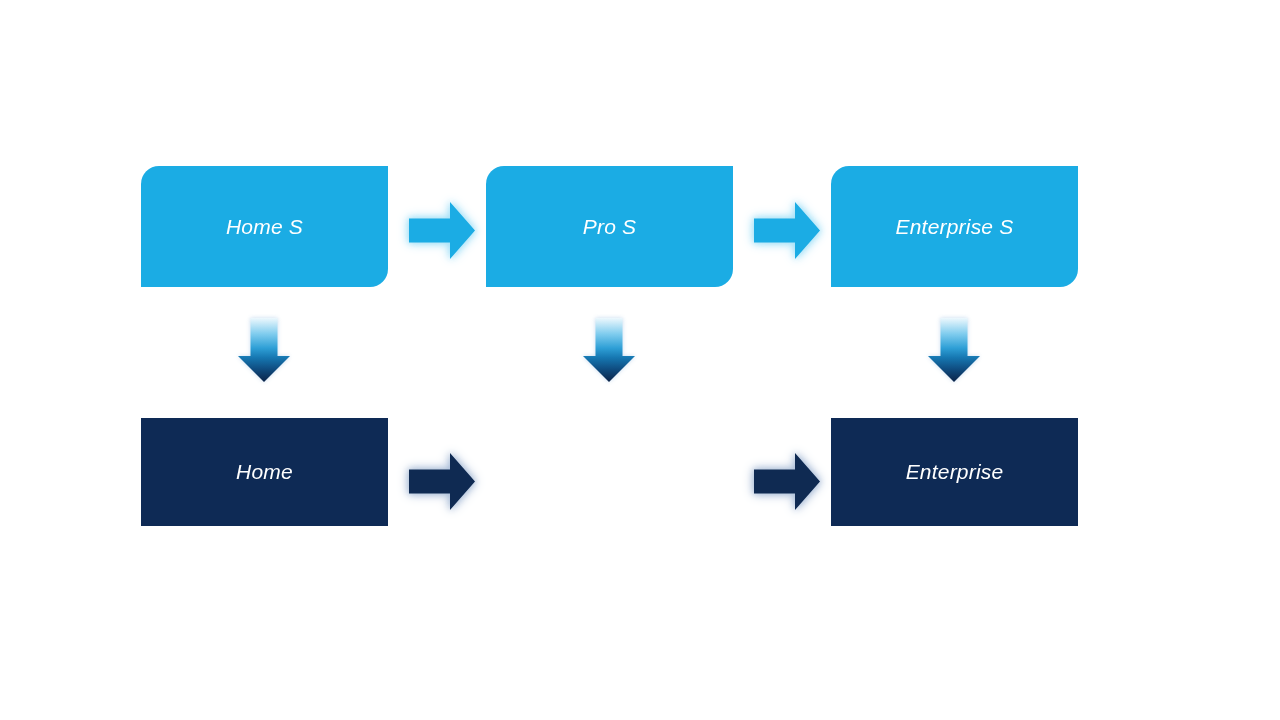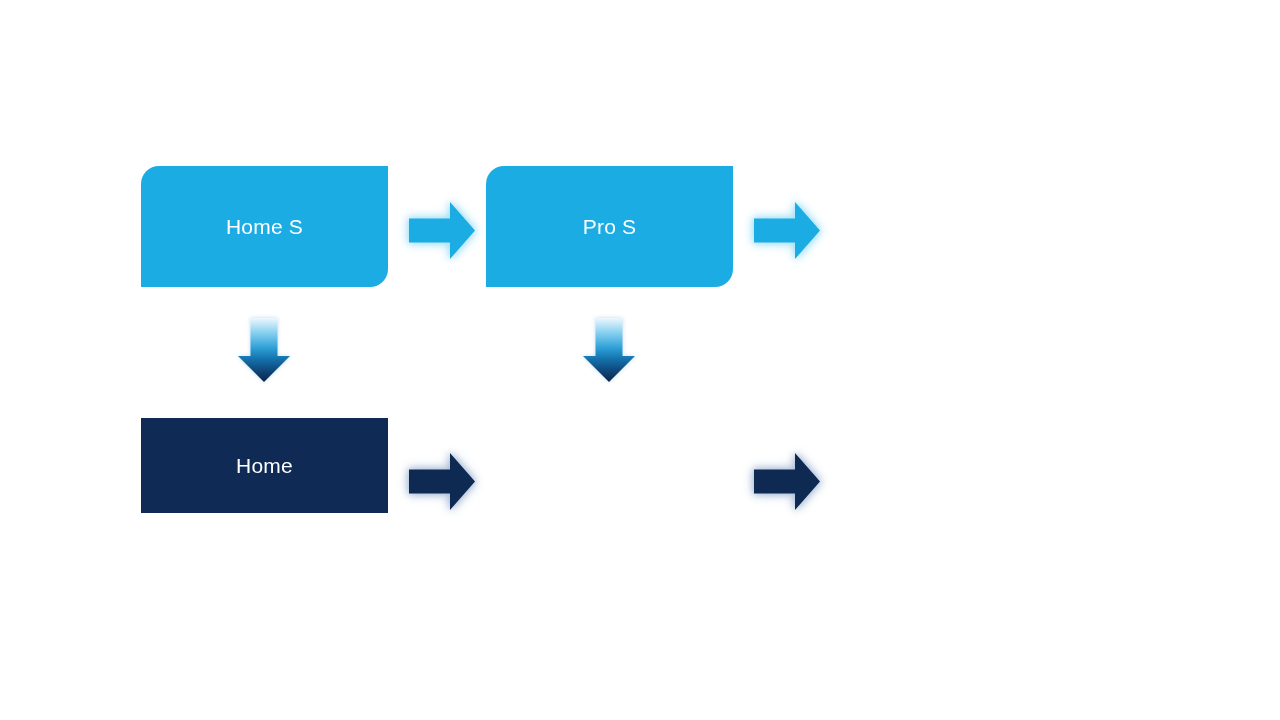--- a/index.html
+++ b/index.html
@@ -8,30 +8,31 @@
     --bottom-arrow-fill:#0F2A52; --bottom-arrow-glow:#AFC1DA;
     --down-grad-0:#EDF8FD; --down-grad-1:#7FCCEE; --down-grad-2:#2E9FD6;
     --down-grad-3:#1677B1; --down-grad-4:#0F4C80; --down-grad-5:#0C2347;
     --background:#FFFFFF;
   }
   html,body{margin:0;padding:0;}
   .slide{
     position:relative; width:1280px; height:720px;
     background:var(--background); overflow:hidden;
     font-family:"Liberation Sans", sans-serif;
+    font-style:italic;
   }
   .col{position:absolute; top:0; width:247px; height:720px;}
   .c0{left:141px} .c1{left:486px} .c2{left:831px}
   .box{
     position:absolute; left:0; width:247px;
     display:flex; align-items:center; justify-content:center;
     box-sizing:border-box;
   }
   .box-top{top:166px; height:121px; background:var(--top-box-fill); border-radius:18px 0 18px 0;}
-  .box-bottom{top:418px; height:95px; background:var(--bottom-box-fill);}
+  .box-bottom{top:418px; height:108px; background:var(--bottom-box-fill);}
   .box-label{
     color:var(--label-color); font-size:21px; line-height:1.2;
     letter-spacing:0.2px; white-space:nowrap;
   }
   .down-arrow{
     position:absolute; top:318px; left:97px;
     filter:drop-shadow(0 0 2px rgba(130,175,220,0.45));
   }
   .down-arrow polygon{fill:url(#downGrad);}
   .dg0{stop-color:var(--down-grad-0);} .dg1{stop-color:var(--down-grad-1);}
@@ -77,20 +78,31 @@
 
   <div class="col c1">
     <div class="box box-top">
       <span class="box-label">Pro S</span>
     </div>
     <svg class="down-arrow" width="52" height="64" viewBox="0 0 52 64">
       <polygon points="12.5,0 39.5,0 39.5,38 52,38 26,64 0,38 12.5,38"></polygon>
     </svg>
   </div>
 
+  <div class="col c2">
+    <div class="box box-top">
+      <span class="box-label">Enterprise S</span>
+    </div>
+    <svg class="down-arrow" width="52" height="64" viewBox="0 0 52 64">
+      <polygon points="12.5,0 39.5,0 39.5,38 52,38 26,64 0,38 12.5,38"></polygon>
+    </svg>
+    <div class="box box-bottom">
+      <span class="box-label">Enterprise</span>
+    </div>
+  </div>
 
   <svg class="right-arrow cyan ra-top ra-gap0" width="66" height="57" viewBox="0 0 66 57">
     <polygon points="0,16.5 41,16.5 41,0 66,28.5 41,57 41,40.5 0,40.5"></polygon>
   </svg>
   <svg class="right-arrow cyan ra-top ra-gap1" width="66" height="57" viewBox="0 0 66 57">
     <polygon points="0,16.5 41,16.5 41,0 66,28.5 41,57 41,40.5 0,40.5"></polygon>
   </svg>
 
   <svg class="right-arrow navy ra-bottom ra-gap0" width="66" height="57" viewBox="0 0 66 57">
     <polygon points="0,16.5 41,16.5 41,0 66,28.5 41,57 41,40.5 0,40.5"></polygon>

